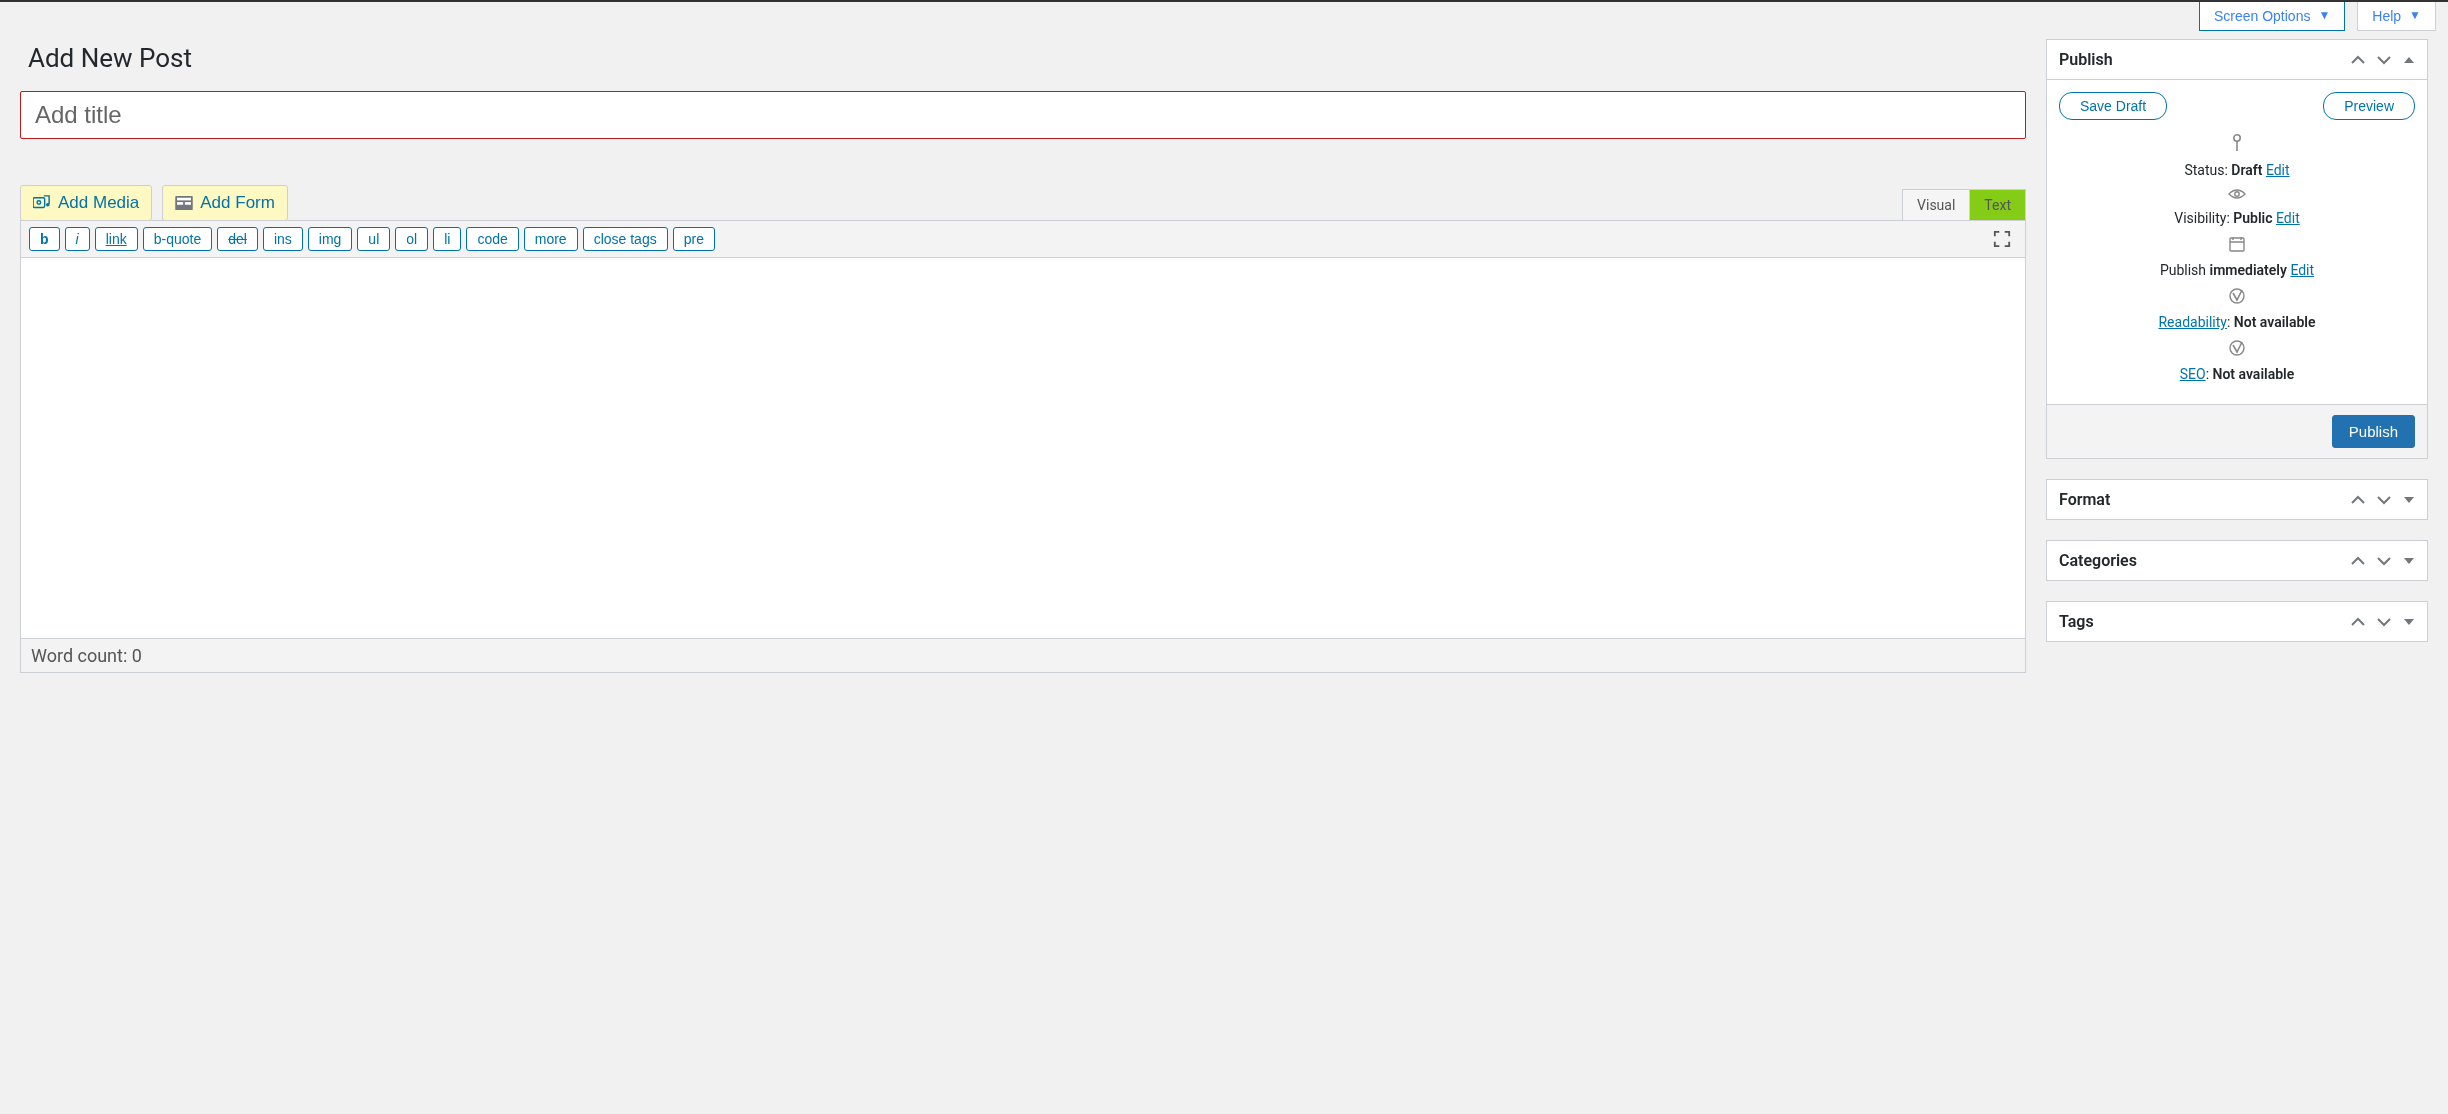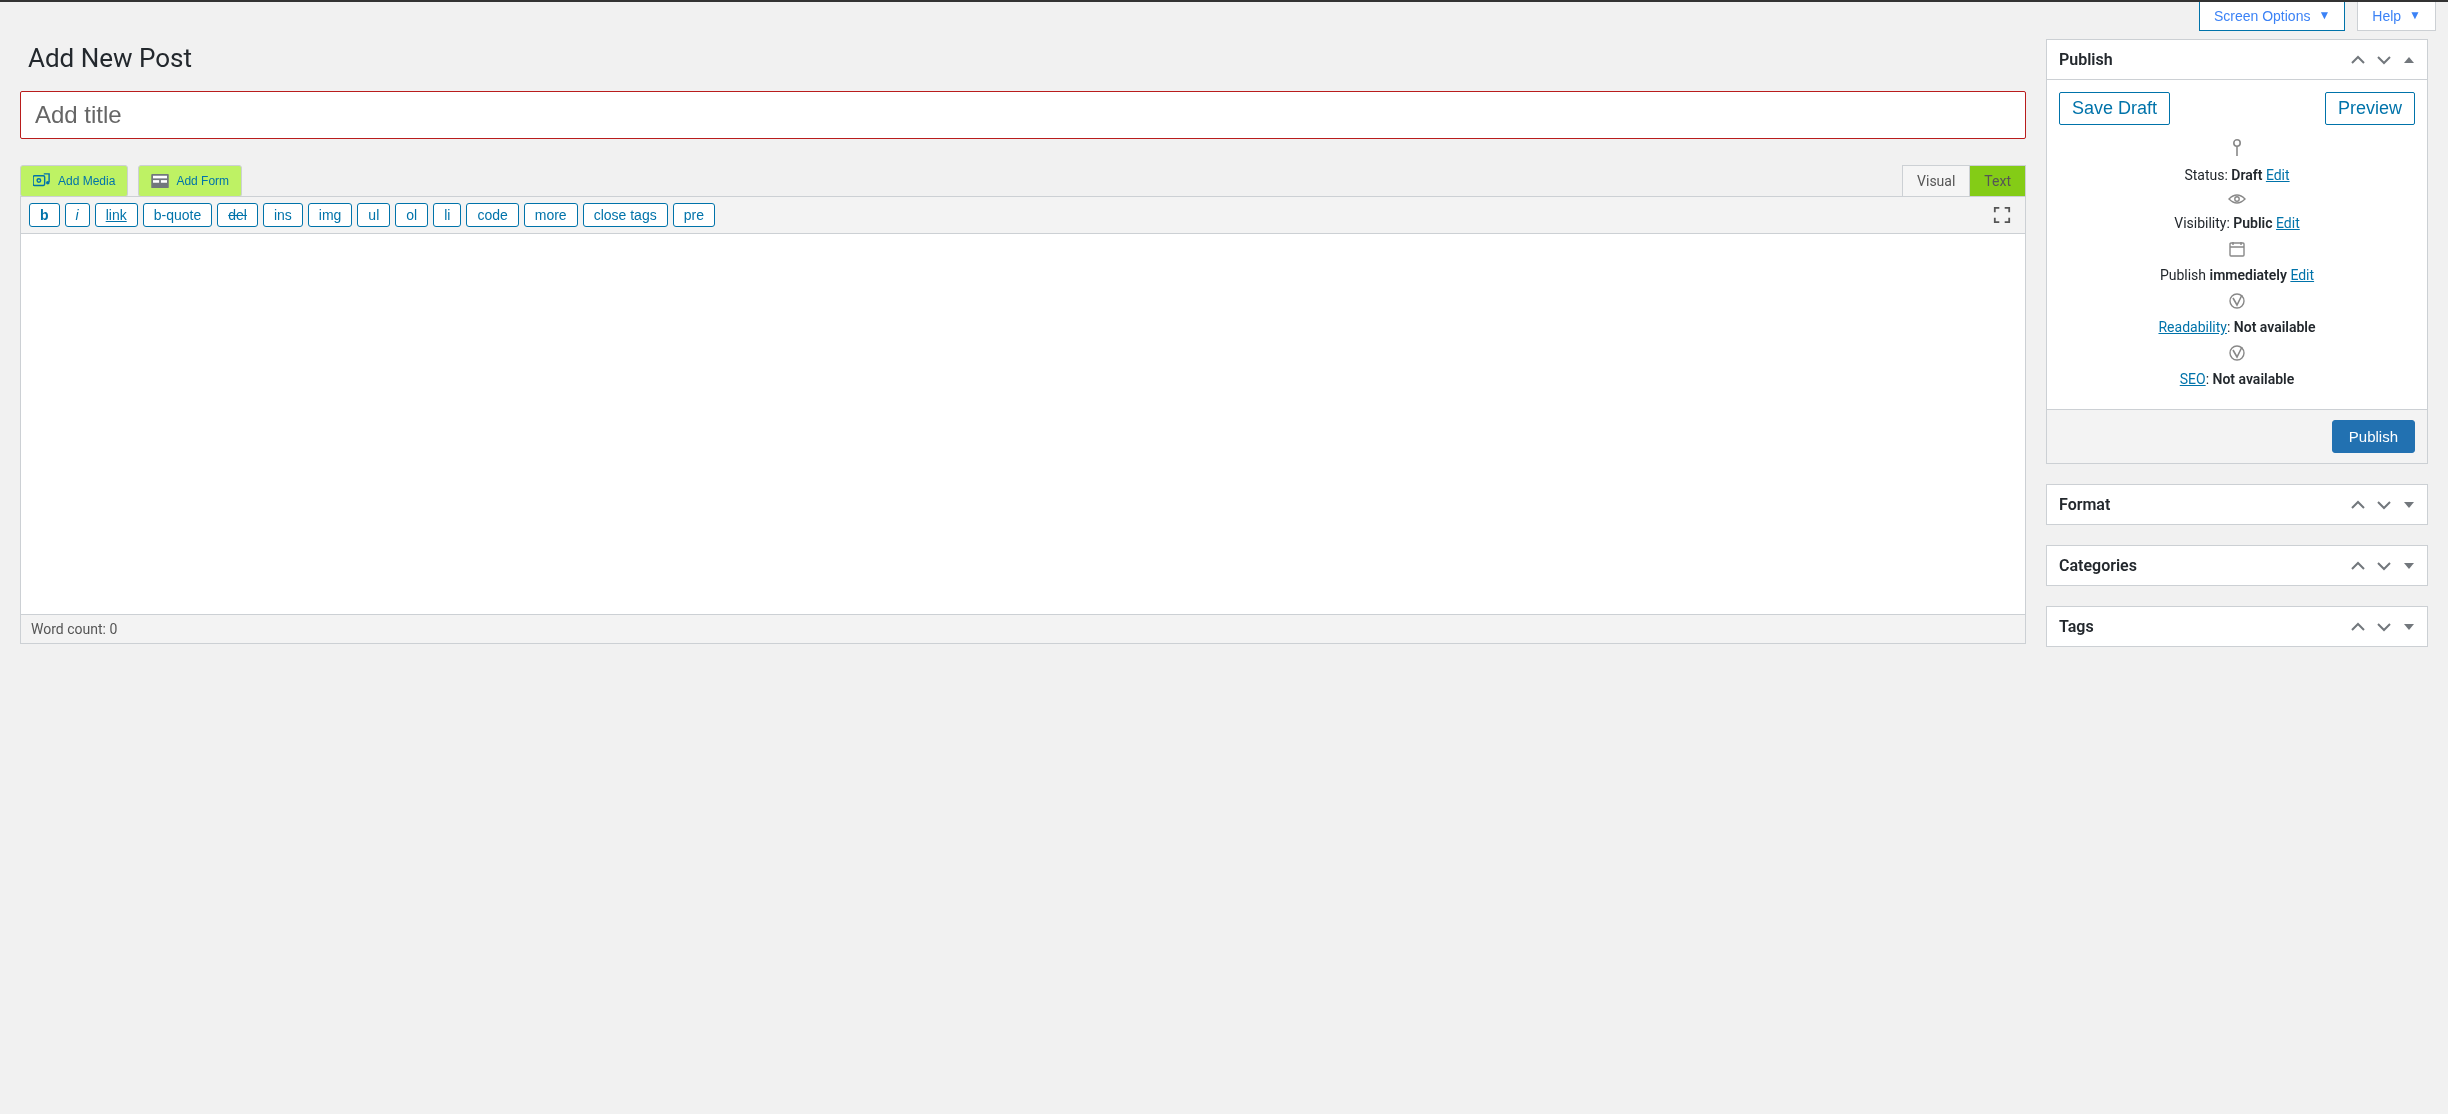--- a/index.html
+++ b/index.html
@@ -8,44 +8,44 @@
 .topbar { display: flex; justify-content: flex-end; gap: 12px; padding: 0 12px 0 0; border-top: 2px solid #333; }
 .tab-btn { background: #fff; border: 1px solid #ccd0d4; border-top: none; padding: 6px 14px; font-size: 14px; color: #3b82f6; cursor: pointer; display: flex; gap: 8px; }
 .tab-btn.active { border: 1px solid #0073aa; border-top: none; }
 .wrap { padding: 8px 20px 20px 20px; display: flex; gap: 20px; align-items: flex-start; }
 .main { flex: 1; }
 .side { width: 382px; }
 h1 { font-size: 26px; font-weight: 400; margin: 4px 0 18px 2px; color: #23282d; padding-left: 6px; }
 .title-input { width: 100%; font-size: 24px; padding: 10px 14px; border: 1px solid #b91c1c; background: #fff; color: #444; outline: none; height: 48px; border-radius: 2px; margin-bottom: 26px; }
 .title-input::placeholder { color: #666; }
 .media-row { display: flex; gap: 10px; margin-bottom: 0; }
-.media-btn { background: #bef264; border: 1px solid #ccd0d4; padding: 7px 12px; font-size: 12px; color: #0073aa; cursor: pointer; display: flex; align-items: center; gap: 7px; border-radius: 3px; }
+.media-btn { background: #fef9c3; border: 1px solid #ccd0d4; padding: 7px 12px; font-size: 17px; color: #0073aa; cursor: pointer; display: flex; align-items: center; gap: 7px; border-radius: 3px; margin-top: 20px; }
 .editor-tabs { display: flex; justify-content: flex-end; margin-top: -32px; }
 .editor-tab { padding: 7px 14px; border: 1px solid #ccd0d4; background: #f5f5f5; font-size: 14px; color: #555; cursor: pointer; border-bottom: none; }
 .editor-tab.active { background: #84cc16; }
 .editor-tab:first-child { border-right: none; }
 .editor-box { border: 1px solid #ccd0d4; background: #fff; }
 .toolbar { background: #f3f3f3; border-bottom: 1px solid #ccd0d4; padding: 6px 8px; display: flex; gap: 5px; align-items: center; }
 .tool-btn { background: #fff; border: 1px solid #0073aa; color: #0073aa; padding: 3px 10px; font-size: 14px; cursor: pointer; border-radius: 3px; }
 .tool-btn.del { text-decoration: line-through; }
 .tool-btn.b { font-weight: bold; }
 .tool-btn.i { font-style: italic; }
 .tool-btn.link { text-decoration: underline; }
 .fullscreen-btn { margin-left: auto; color: #555; font-size: 18px; cursor: pointer; padding: 2px 6px; }
 .editor-area { min-height: 380px; }
-.editor-footer { background: #f3f3f3; border-top: 1px solid #ccd0d4; padding: 6px 10px; color: #555; font-size: 14px; }
+.editor-footer { background: #f3f3f3; border-top: 1px solid #ccd0d4; padding: 6px 10px; color: #555; font-size: 18px; }
 .postbox { background: #fff; border: 1px solid #ccd0d4; margin-bottom: 20px; }
 .postbox-header { display: flex; align-items: center; padding: 10px 12px; border-bottom: 1px solid #ccd0d4; cursor: pointer; }
 .postbox-header h2 { font-size: 16px; font-weight: 600; flex: 1; }
 .postbox-header.collapsed { border-bottom: none; }
 .header-icons { display: flex; gap: 12px; color: #72777c; }
 .hi { cursor: pointer; }
 .postbox-body { padding: 12px; }
 .pb-row { display: flex; gap: 10px; margin-bottom: 14px; }
-.btn-secondary { background: #fff; border: 1px solid #0073aa; color: #0073aa; padding: 5px 12px; font-size: 18px; cursor: pointer; border-radius: 2px; }
+.btn-secondary { background: #fff; border: 1px solid #0073aa; color: #0073aa; padding: 5px 20px; font-size: 14px; cursor: pointer; border-radius: 13px; }
 .btn-primary { background: #2271b1; border: 1px solid #2271b1; color: #fff; padding: 7px 16px; font-size: 15px; cursor: pointer; border-radius: 3px; }
 .pb-row.spread { justify-content: space-between; }
 .meta-line { display: flex; align-items: center; gap: 10px; margin: 10px 0; font-size: 14px; color: #23282d; flex-direction: column; }
 .meta-icon { width: 22px; color: #888; display: flex; justify-content: center; }
 .meta-line a { color: #0073aa; text-decoration: underline; cursor: pointer; }
 .meta-line .bold { font-weight: 600; }
 .postbox-footer { background: #f3f3f3; border-top: 1px solid #ccd0d4; padding: 10px 12px; display: flex; justify-content: flex-end; }
 svg { display: block; }
 .caret { font-size: 12px; }
 </style>

